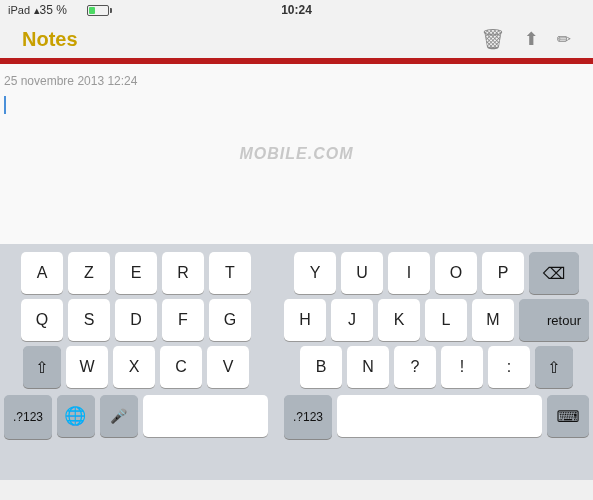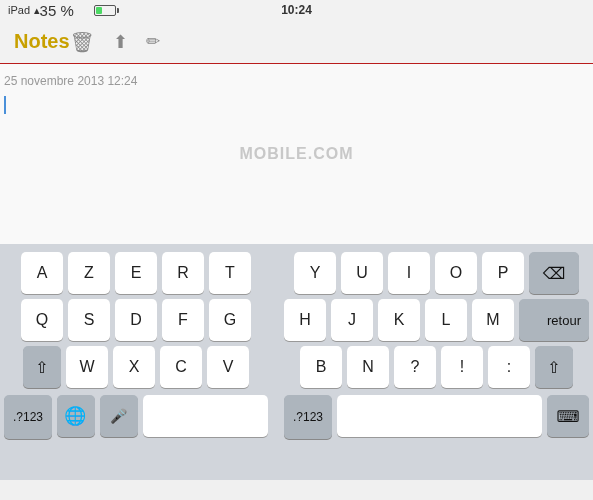--- a/index.html
+++ b/index.html
@@ -17,21 +17,21 @@
       background: #f2f2f2;
       display: flex;
       align-items: center;
       justify-content: flex-start;
       padding: 0 8px;
       font-size: 11px;
       color: #333;
     }
     .status-left { display: flex; align-items: center; gap: 4px; }
     .status-center { position: absolute; left: 50%; transform: translateX(-50%); font-size: 12px; font-weight: 600; }
-    .status-right { display: flex; align-items: center; gap: 20px; font-size: 15px; }
+    .status-right { display: flex; align-items: center; gap: 20px; font-size: 12px; }
     .battery-bar {
       display: inline-flex;
       align-items: center;
       gap: 1px;
     }
     .battery-body {
       width: 22px;
       height: 11px;
       border: 1px solid #555;
       border-radius: 2px;
@@ -48,25 +48,25 @@
       width: 2px;
       height: 5px;
       background: #555;
       border-radius: 0 1px 1px 0;
     }
 
     
     .nav-bar {
       height: 44px;
       background: #f2f2f2;
-      border-bottom: 1px solid #b91c1c;
-      display: flex;
-      align-items: center;
-      justify-content: flex-start;
-      padding: 0 14px;
+      border-bottom: 6px solid #b91c1c;
+      display: flex;
+      align-items: center;
+      justify-content: space-between;
+      padding: 0 22px;
     }
     .nav-title {
       font-size: 20px;
       font-weight: 600;
       color: #c8a000;
     }
     .nav-actions {
       display: flex;
       align-items: center;
       gap: 18px;
@@ -108,20 +108,21 @@
       color: #c8c8c8;
       font-size: 22px;
       font-weight: 700;
       letter-spacing: 2px;
       pointer-events: none;
       user-select: none;
     }
     .watermark-line2 {
       font-size: 16px;
       letter-spacing: 1px;
+      font-style: italic;
     }
 
     
     .keyboard-area {
       height: 236px;
       background: #d1d5db;
       display: flex;
       gap: 0;
       padding: 8px 0 6px;
     }

